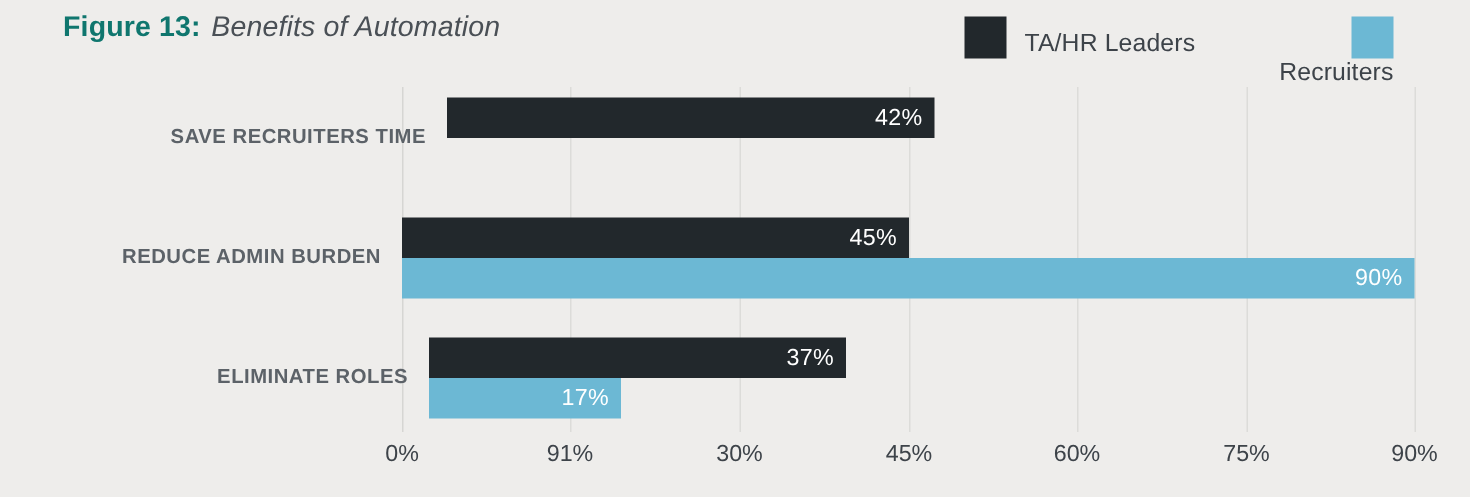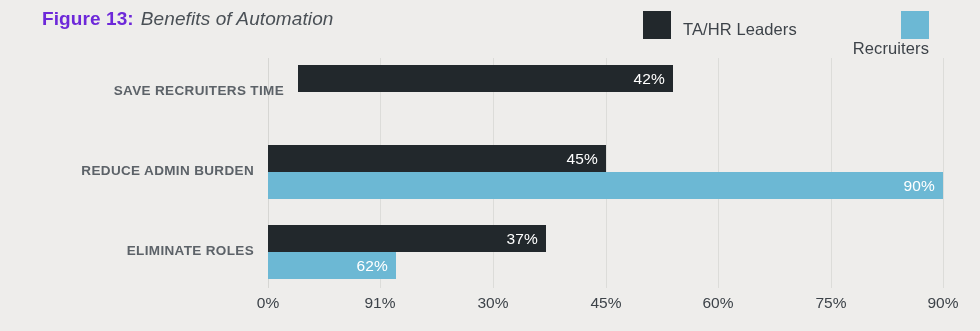--- a/index.html
+++ b/index.html
@@ -29,21 +29,21 @@
   }
   .title-wrap {
     position: absolute;
     left: 42px;
     top: 8px;
     white-space: nowrap;
   }
   .title-figure {
     font-size: 19px;
     font-weight: bold;
-    color: #6d28d9;
+    color: #0f766e;
     letter-spacing: 0.1px;
   }
   .title-sub {
     font-size: 19px;
     font-style: italic;
     color: #4a5056;
     margin-left: 7px;
     letter-spacing: 0.1px;
   }
 
@@ -200,50 +200,50 @@
       <div class="gridline" style="left:450px;"></div>
       <div class="gridline" style="left:563px;"></div>
       <div class="gridline" style="left:675px;"></div>
     </div>
 
     <div class="groups">
 
       <div class="group" style="top:7px;padding-left:30px;">
         <div class="cat-label" style="top:18px;">SAVE RECRUITERS TIME</div>
         <div class="bar-row">
-          <div class="bar" style="width:375px;background:#22282c;">
+          <div class="bar" style="width:325px;background:#22282c;">
             <span class="bar-value">42%</span>
           </div>
         </div>
       </div>
 
       <div class="group" style="top:87px;">
         <div class="cat-label" style="top:18px;">REDUCE ADMIN BURDEN</div>
         <div class="bar-row">
           <div class="bar" style="width:338px;background:#22282c;">
             <span class="bar-value">45%</span>
           </div>
         </div>
         <div class="bar-row">
           <div class="bar" style="width:675px;background:#6cb8d4;">
             <span class="bar-value">90%</span>
           </div>
         </div>
       </div>
 
-      <div class="group" style="top:167px;">
+      <div class="group" style="top:167px;padding-left:18px;">
         <div class="cat-label" style="top:18px;">ELIMINATE ROLES</div>
         <div class="bar-row">
           <div class="bar" style="width:278px;background:#22282c;">
             <span class="bar-value">37%</span>
           </div>
         </div>
         <div class="bar-row">
           <div class="bar" style="width:128px;background:#6cb8d4;">
-            <span class="bar-value">62%</span>
+            <span class="bar-value">17%</span>
           </div>
         </div>
       </div>
 
     </div>
   </div>
 
   <div class="xaxis">
     <span class="xtick" style="left:0px;">0%</span>
     <span class="xtick" style="left:112px;">91%</span>

